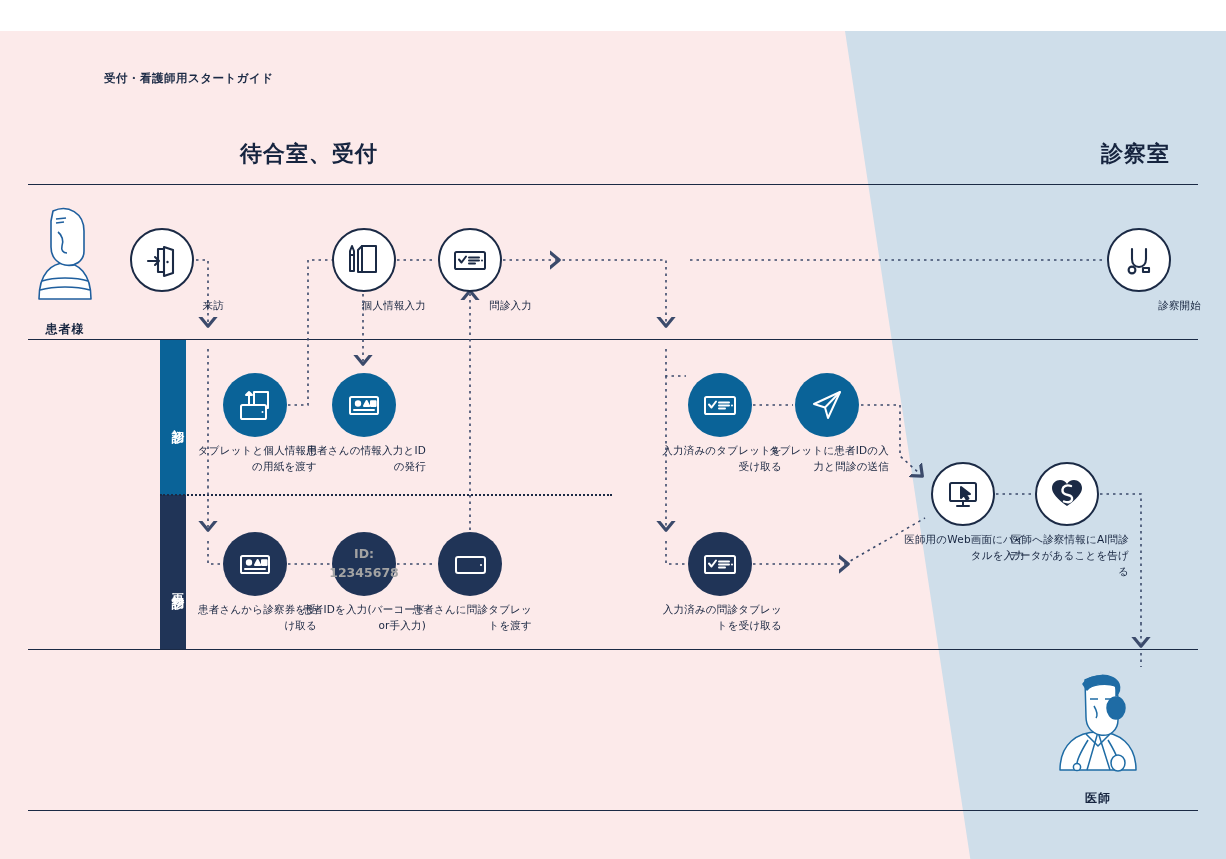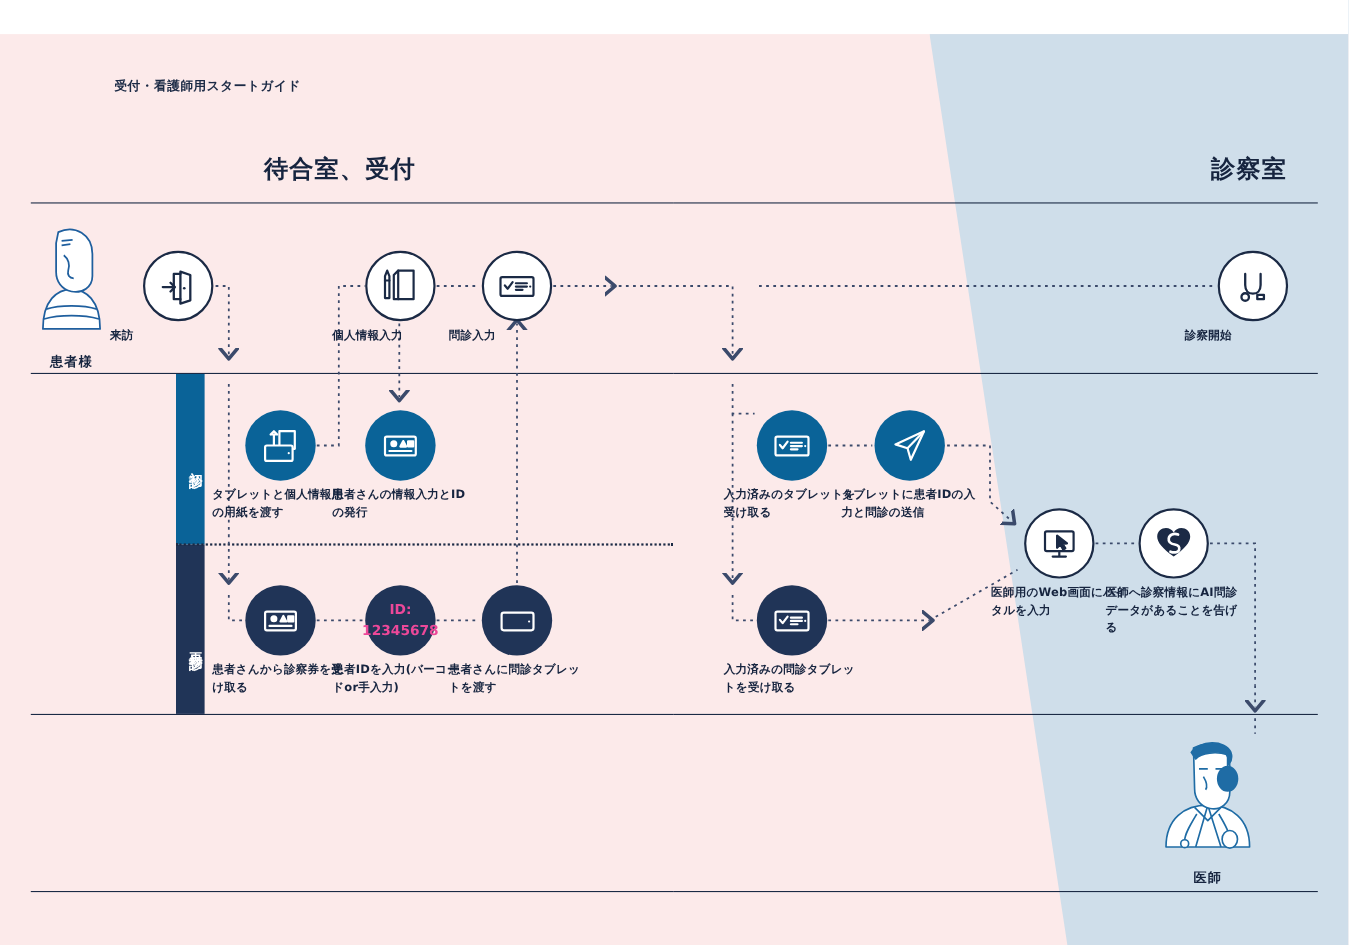--- a/index.html
+++ b/index.html
@@ -49,23 +49,23 @@
   .persona{position:absolute;text-align:center;}
   .persona-name{font-size:12px;font-weight:700;color:#16243f;margin-top:8px;letter-spacing:1px;}
 
   
   .node{position:absolute;width:0;height:0;}
   .node .bubble{position:absolute;left:-32px;top:-32px;width:64px;height:64px;border-radius:50%;
                 display:flex;align-items:center;justify-content:center;box-sizing:border-box;}
   .b-white{background:#ffffff;border:2.5px solid #1b2a45;}
   .b-blue{background:#0a6398;}
   .b-navy{background:#203457;}
-  .node .caption{position:absolute;left:-62px;top:38px;width:124px;text-align:left;
-                 font-size:10.5px;font-weight:700;line-height:1.5;color:#16243f;letter-spacing:.2px;}
-  .idtext{color:#ec4899;font-size:12.5px;font-weight:700;line-height:1.5;text-align:center;}
+  .node .caption{position:absolute;left:-62px;top:38px;width:124px;text-align:right;
+                 font-size:10.5px;font-weight:400;line-height:1.5;color:#16243f;letter-spacing:.2px;}
+  .idtext{color:#a3a3a3;font-size:12.5px;font-weight:700;line-height:1.5;text-align:center;}
 
   
   svg.links{position:absolute;left:0;top:0;width:1226px;height:859px;pointer-events:none;}
 </style>
 </head>
 <body>
 
 <div id="stage">
 
   <div class="bg-pink"></div>

